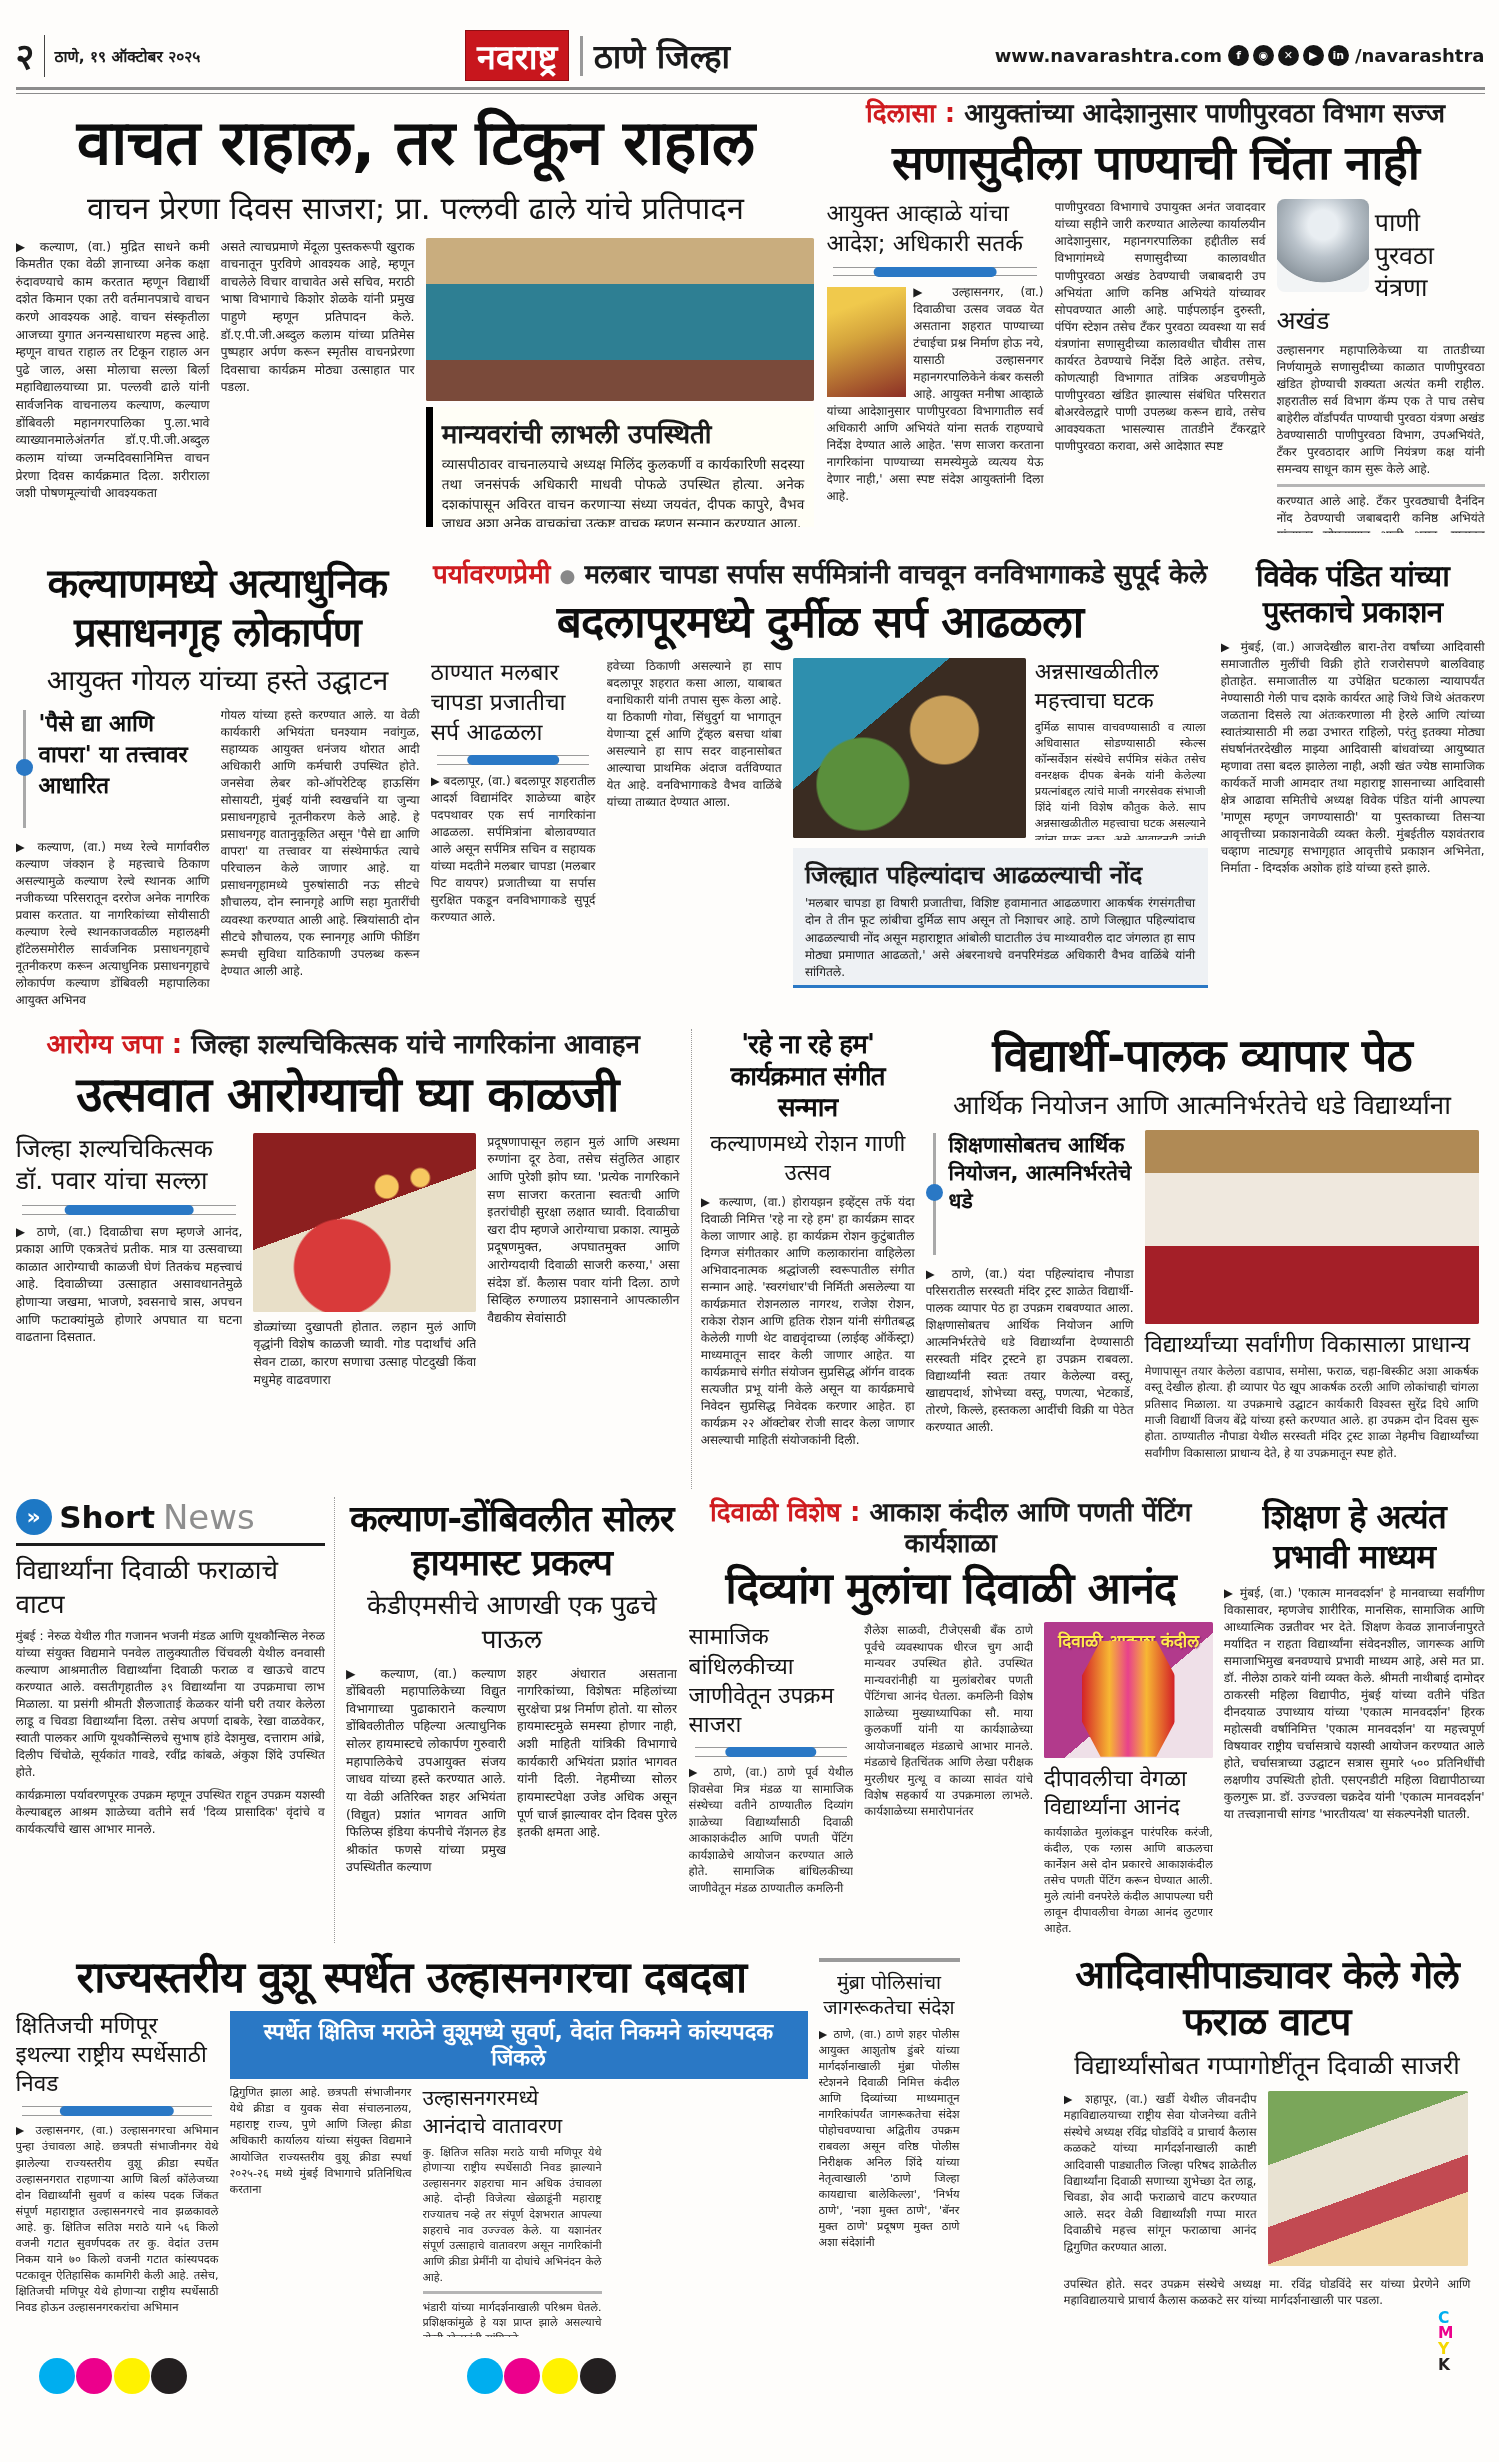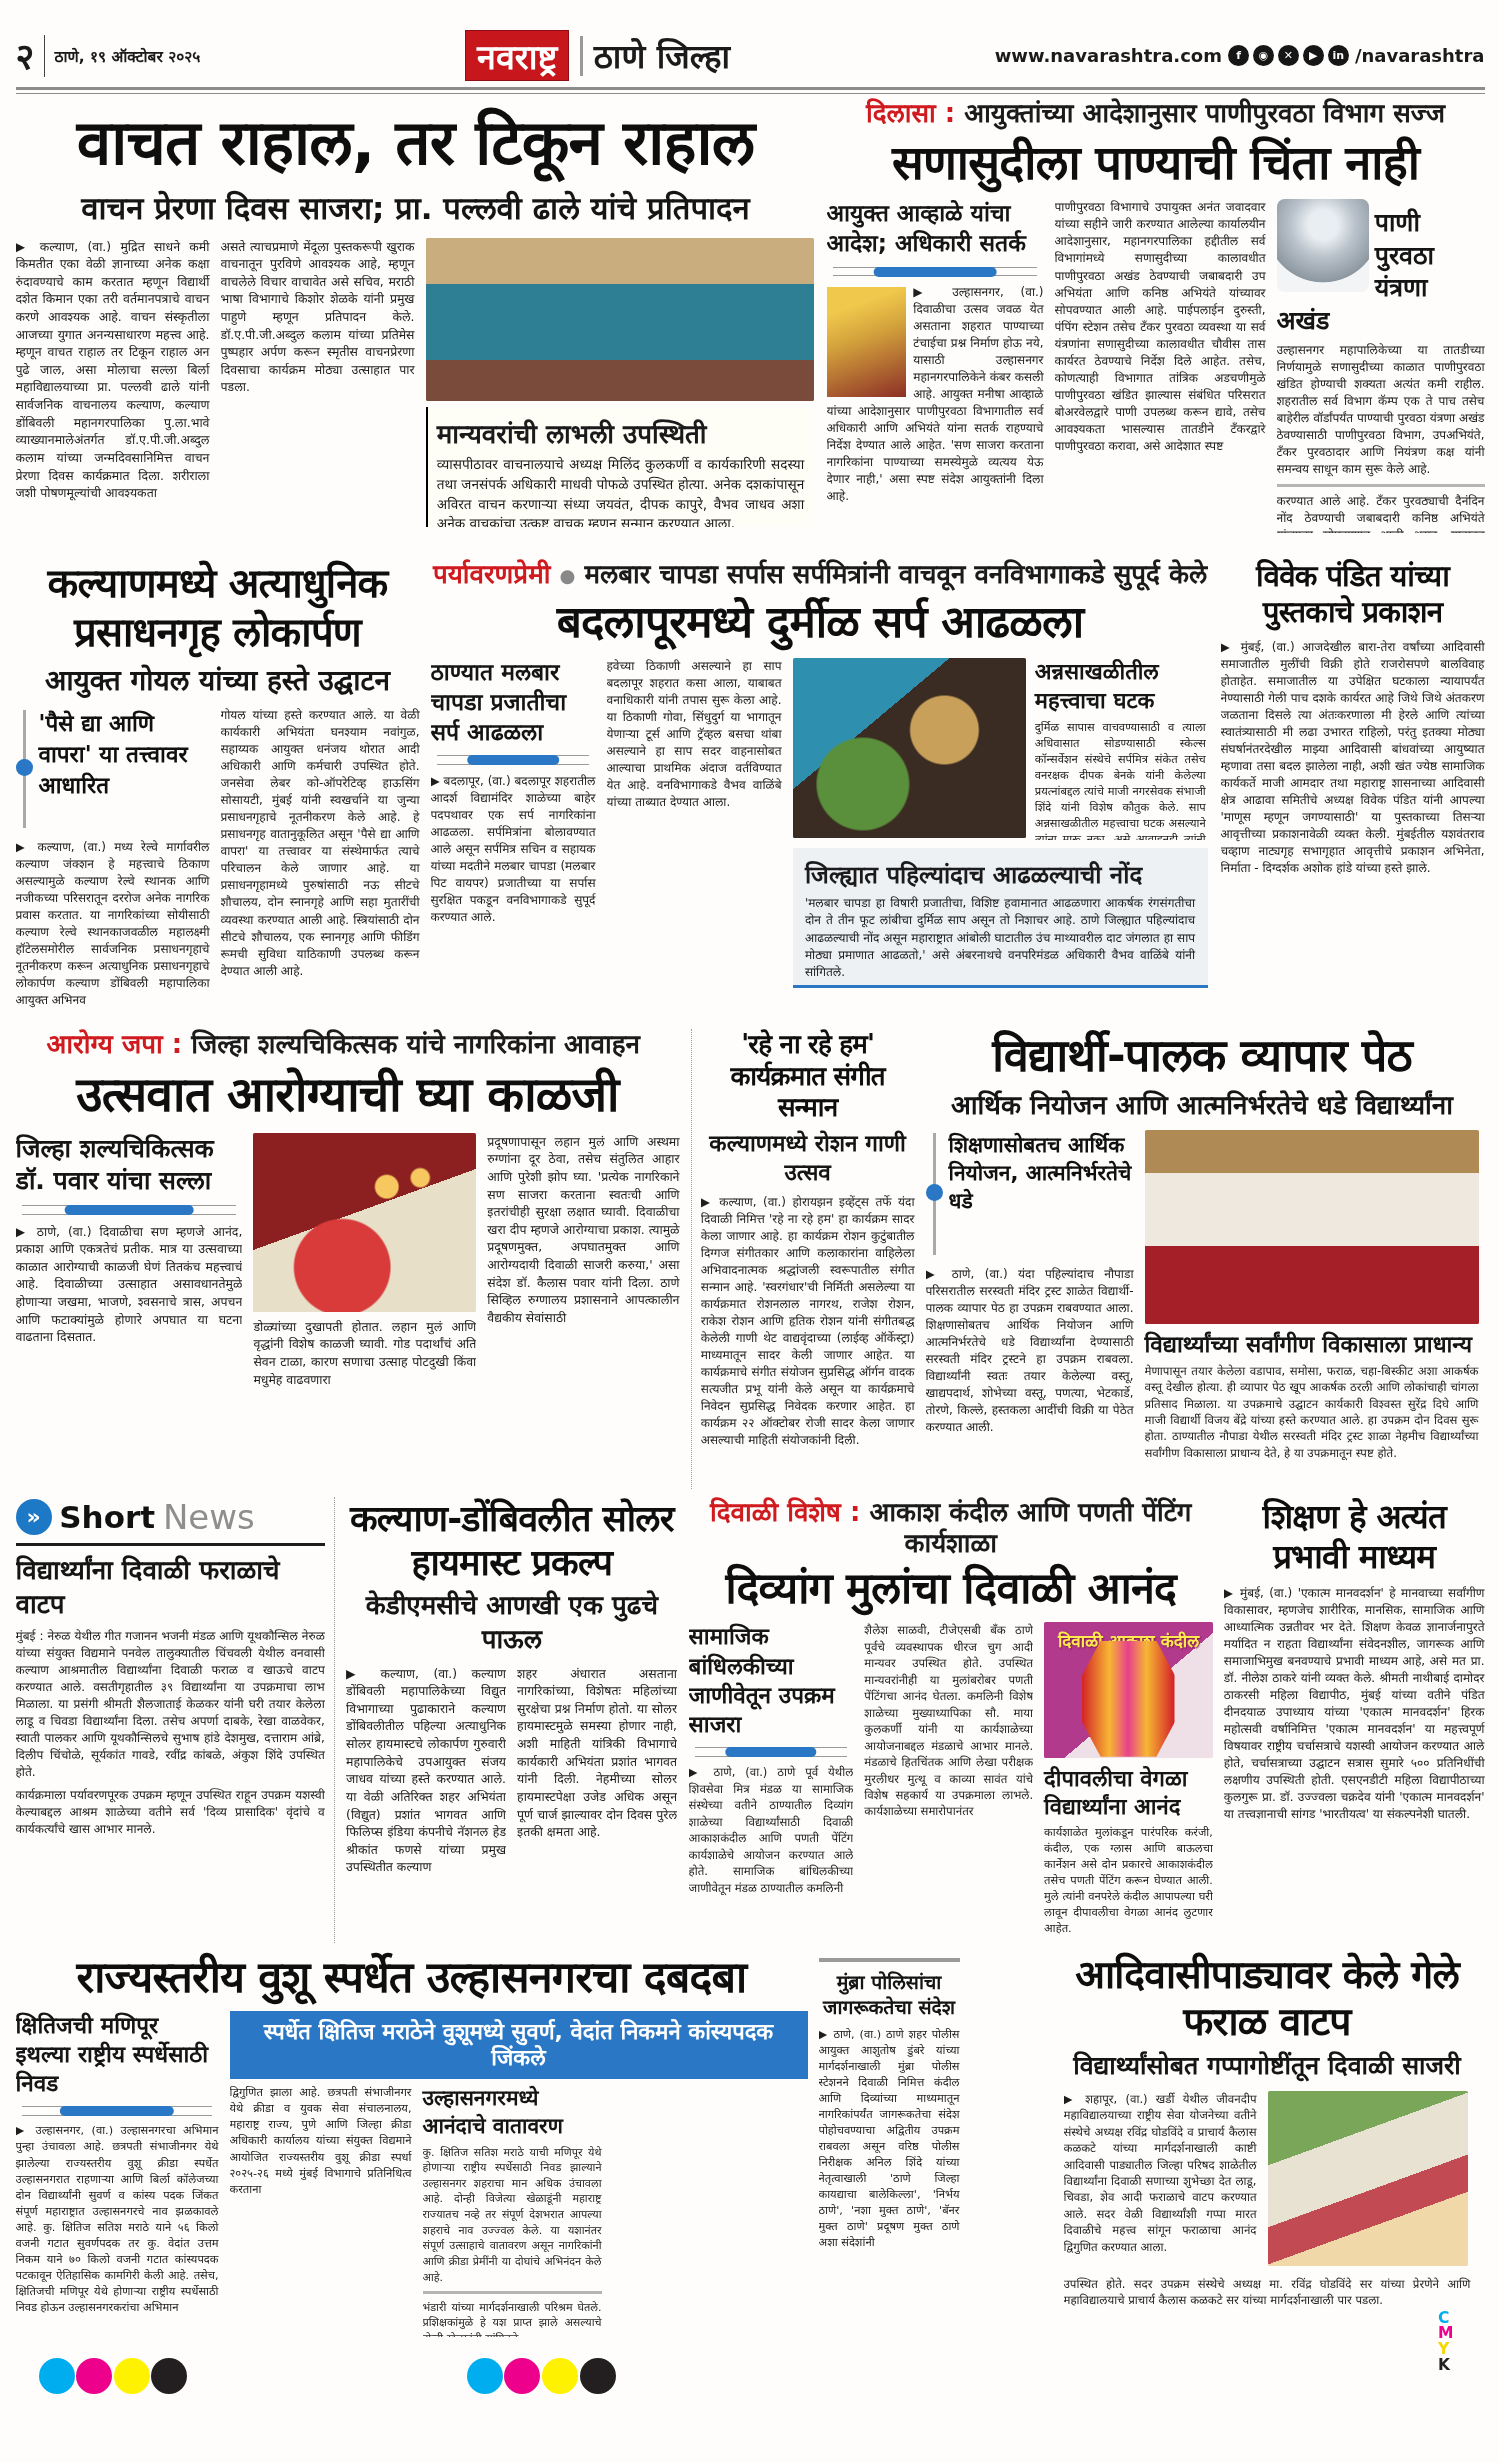--- a/index.html
+++ b/index.html
@@ -2,35 +2,35 @@
 <html lang="mr" style="font-size:12.4px"><head>
 <meta charset="utf-8">
 <style>
   * { box-sizing:border-box; margin:0; padding:0; }
   body { background:#e8e8e8; }
   .page { width:1500px; height:2462px; background:#fefdfb; font-family:"DejaVu Sans", sans-serif;
           color:#1b1b1b; position:relative; overflow:hidden; padding:0 15.5px; margin:0 auto; }
   .band { display:flex; gap:11px; overflow:hidden; }
   .story { overflow:hidden; }
   .hx { font-weight:700; text-align:center; color:#0e0e0e; line-height:1.22; letter-spacing:-0.8px; }
-  .sub { font-weight:700; text-align:center; color:#151515; line-height:1.3; }
+  .sub { font-weight:400; text-align:center; color:#151515; line-height:1.3; }
   .kick { text-align:center; font-weight:700; line-height:1.2; }
   .kick .red { color:#cf1b1f; }
   .kick .dot { color:#888; font-size:.7em; vertical-align:middle; }
   .body { font-size:12.4px; line-height:1.42; text-align:justify; color:#1d1d1d; overflow:hidden; }
   .cols { display:flex; gap:11px; overflow:hidden; }
   .csep { border-left:0.8px dotted #9a9a9a; }
   .pill { position:relative; height:9.3px; margin:7.8px 6.2px; border-top:1.6px solid #9a9a9a; border-bottom:1.6px solid #9a9a9a; }
   .pill::after { content:""; position:absolute; left:50%; top:50%; transform:translate(-50%,-50%);
                  width:60%; height:10px; background:#2a78c5; border-radius:6.2px; }
   .pq { position:relative; padding-left:23px; font-weight:700; color:#101010; }
   .pq::before { content:""; position:absolute; left:7px; top:3.1px; bottom:3.1px; width:3.9px; background:#a9a9a9; }
   .pq::after { content:""; position:absolute; left:0; top:42%; width:17px; height:17px; border-radius:50%; background:#2a78c5; }
   .ph { position:relative; overflow:hidden; border-radius:1.6px; }
-  .capbox { border-left:2px solid #000000; padding:7.8px 9.3px; background:#fffef6; }
+  .capbox { border-left:7px solid #000000; padding:7.8px 9.3px; background:#fffef6; }
   .capttl { font-weight:700; font-size:26px; margin-bottom:4.7px; }
   .captxt { font-size:13.6px; line-height:1.45; text-align:justify; }
   .graybox { background:#eef1f4; border-bottom:3.9px solid #2a78c5; padding:9.3px 12.4px; }
   .graybox .t { font-weight:700; font-size:24px; margin-bottom:4.7px; }
   .graybox .x { font-size:12px; line-height:1.45; text-align:justify; }
   .banner { background:#2a78c5; color:#fff; font-weight:700; font-size:22px; text-align:center;
             padding:7.8px 6.2px; line-height:1.2; }
   .masthead { height:82px; display:flex; align-items:center; justify-content:space-between; padding-top:29.5px; }
   .mh-left { display:flex; align-items:center; gap:9.3px; }
   .pageno { font-size:36px; font-weight:700; font-family:"DejaVu Serif", serif; }

